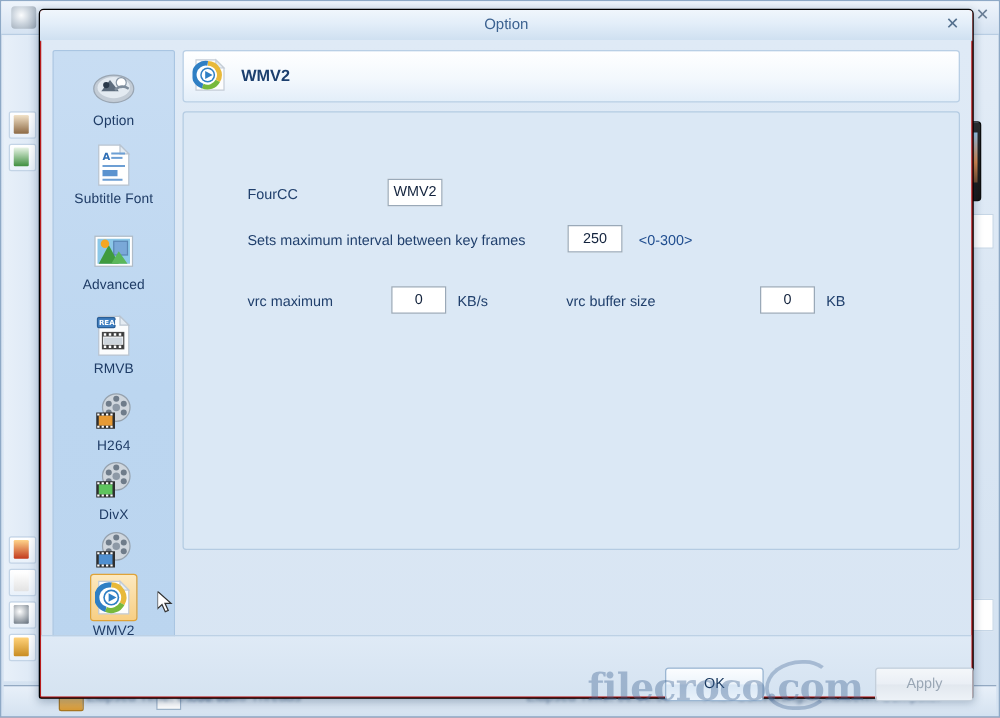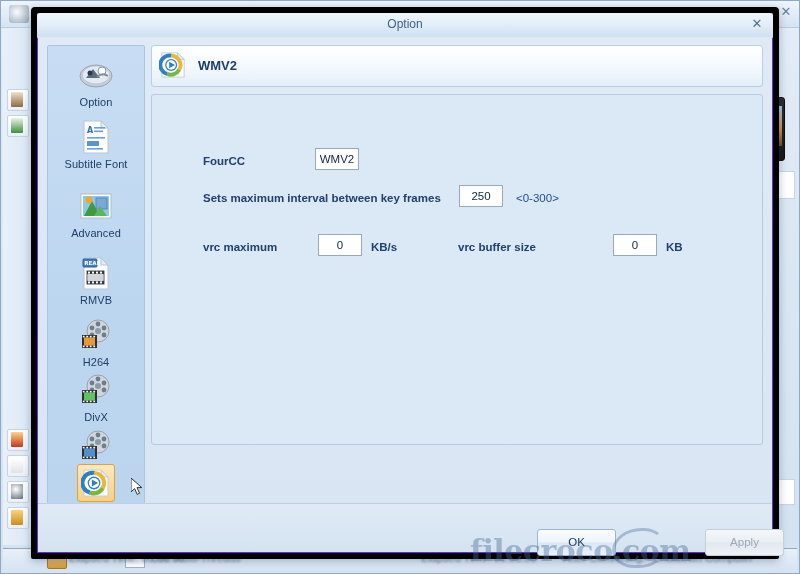--- a/index.html
+++ b/index.html
@@ -85,22 +85,22 @@
   }
   #bg-status-box {
     position:absolute; left:122px; top:4px; width:18px; height:13px;
     background:#ffffff; border:1px solid #9fb4cb;
   }
 
   
   #dialog {
     position: absolute;
     left: 31px; top: 7px; width: 748px; height: 552px;
-    background: #6d28d9;
-    border: 6px solid #000000;
+    background: #b91c1c;
+    border: 1px solid #000000;
     border-radius: 4px 4px 2px 2px;
     box-sizing: border-box;
     box-shadow: 0 2px 8px rgba(30,60,95,.35);
   }
   #dialog-titlebar {
     position: absolute; left: 0; top: 0; right: 0; height: 24px;
     background: linear-gradient(180deg,#f0f6fc 0%, #e3eef9 45%, #cfe0f1 100%);
     border-bottom: 1px solid #9dbad6;
     border-radius: 3px 3px 0 0;
   }
@@ -167,21 +167,20 @@
   #group-panel {
     position: absolute; left: 113px; top: 57px; right: 9px; height: 349px;
     background: #dbe8f5;
     border: 1px solid #b4cbe2;
     border-radius: 3px;
   }
 
   .field-label {
     position: absolute; font-size: 11.5px; color: #21406d;
     white-space: nowrap;
-    font-weight: bold;
   }
   .text-box {
     position: absolute;
     background: #ffffff;
     border: 1px solid #9aa9b8;
     box-sizing: border-box;
     font-size: 11.5px; color: #13233d;
     text-align: center;
     line-height: 20px;
     height: 22px;

